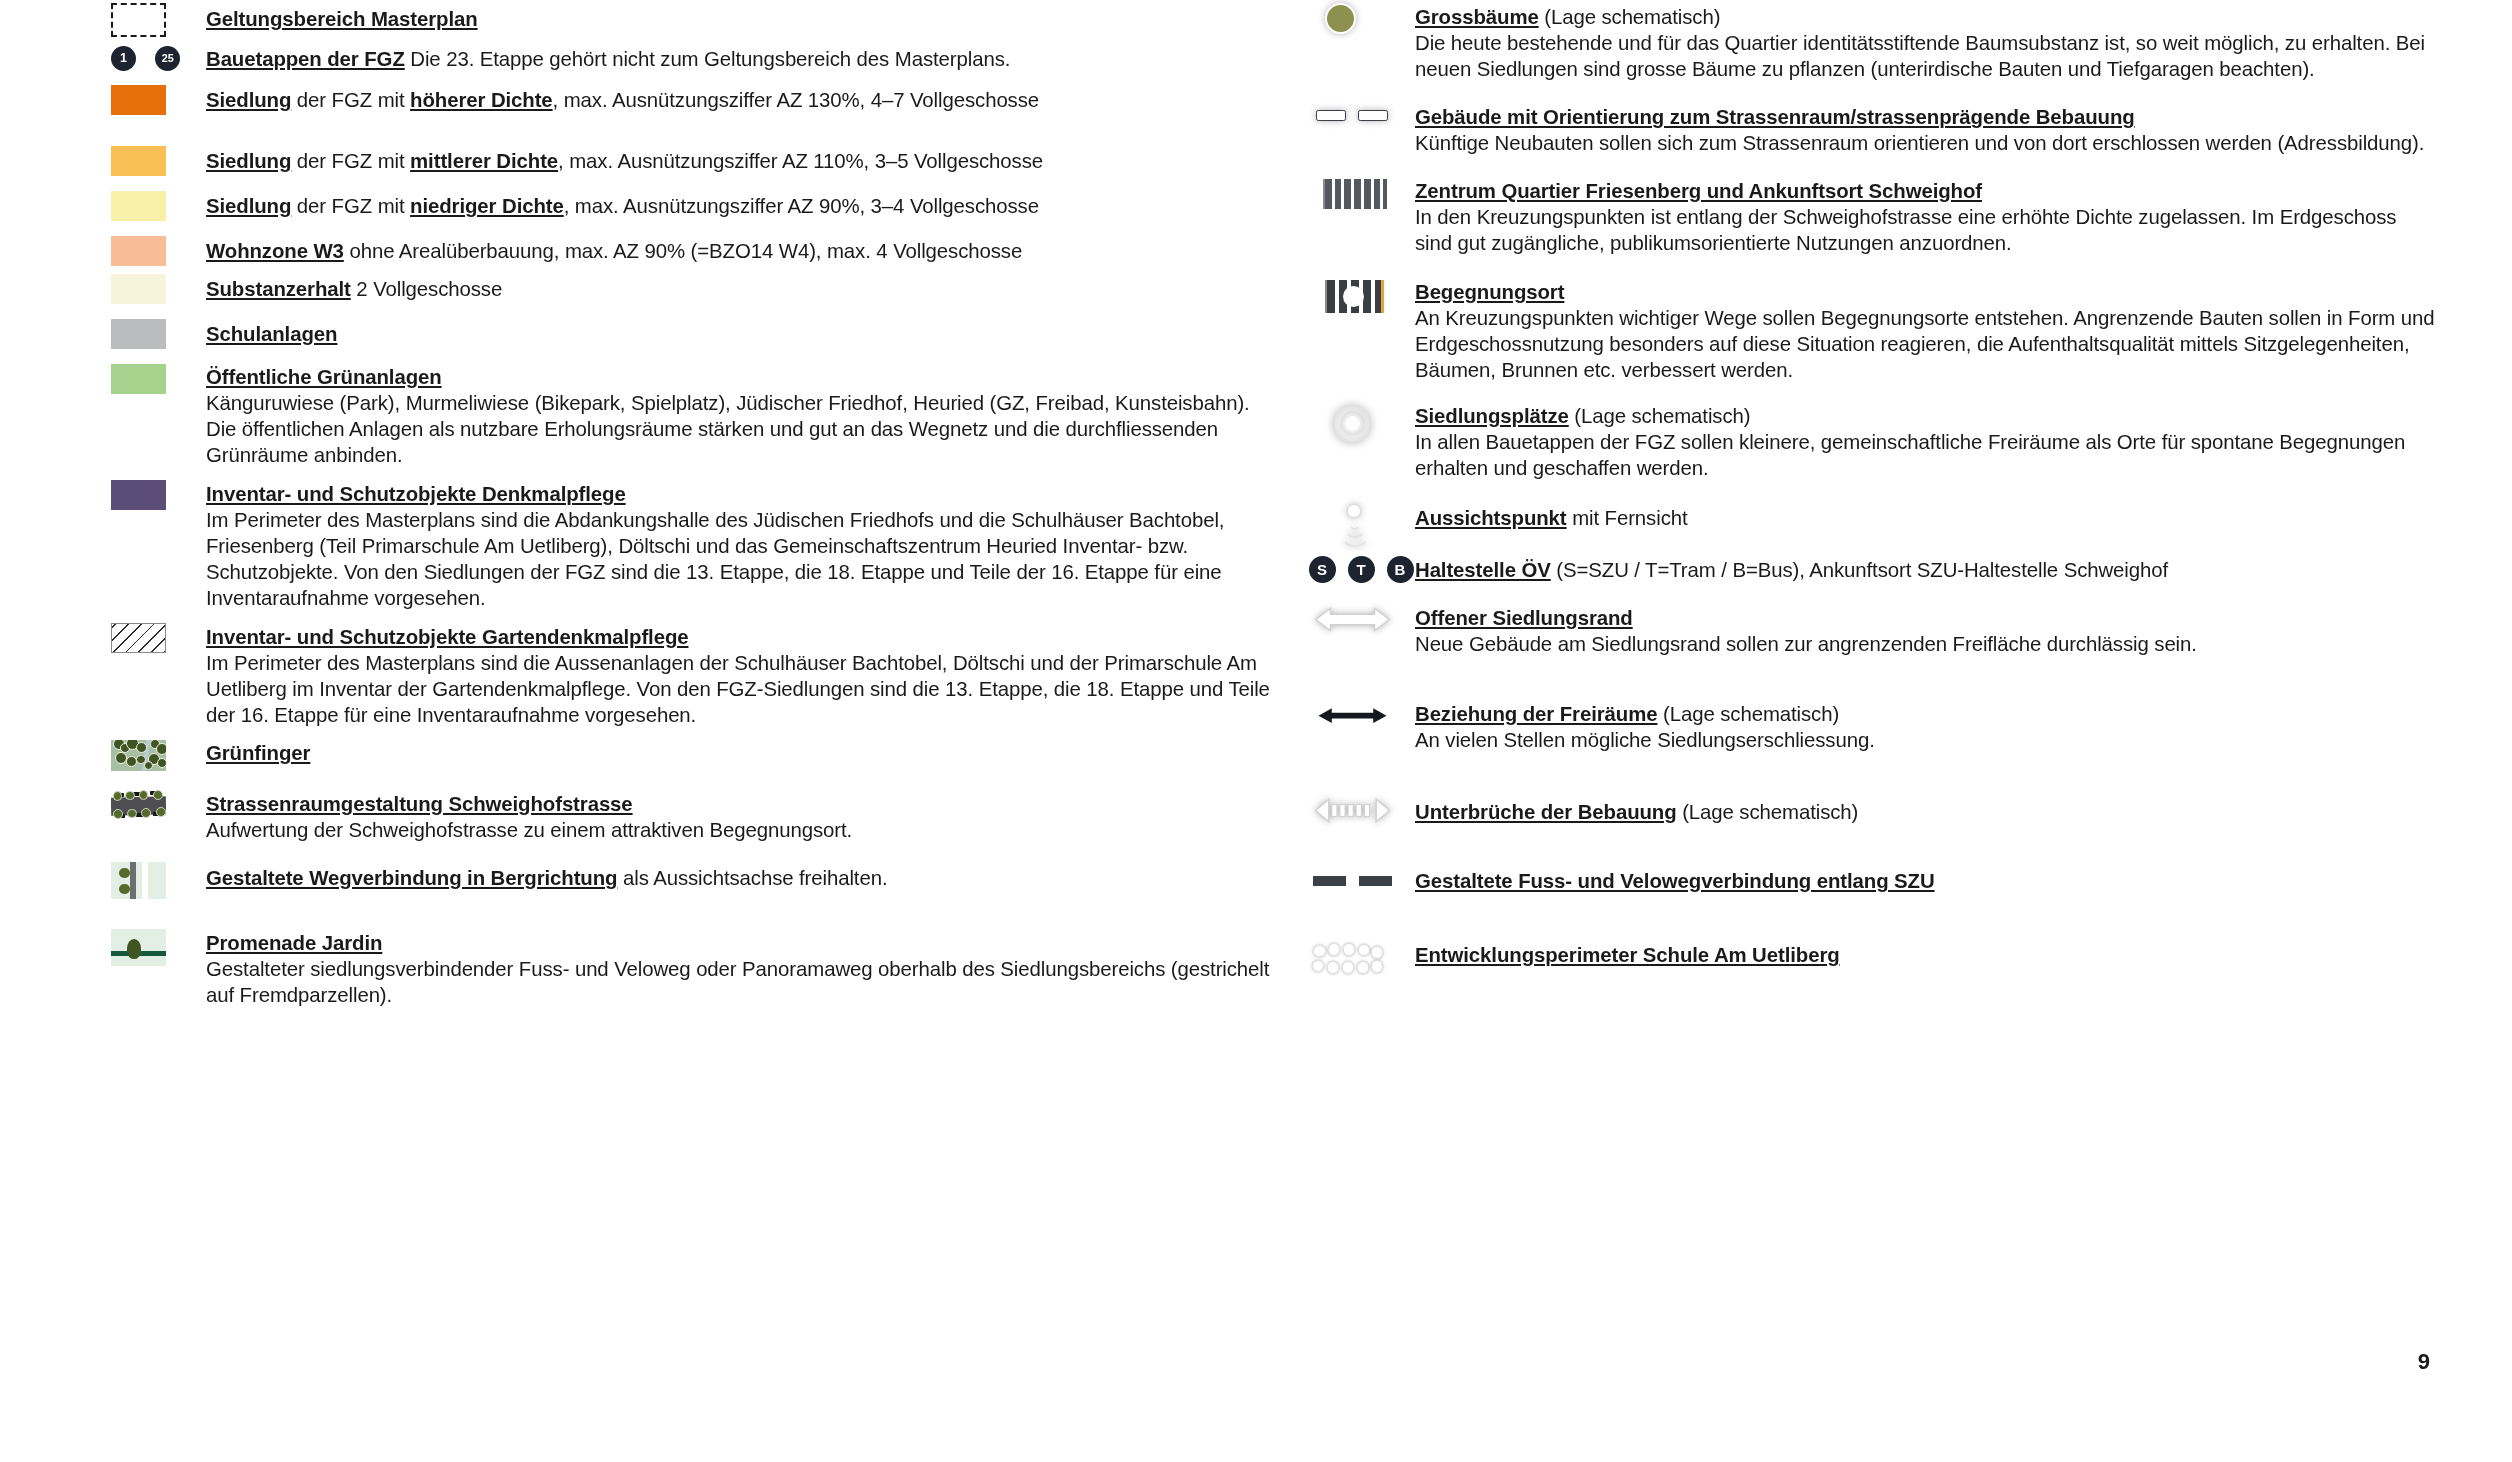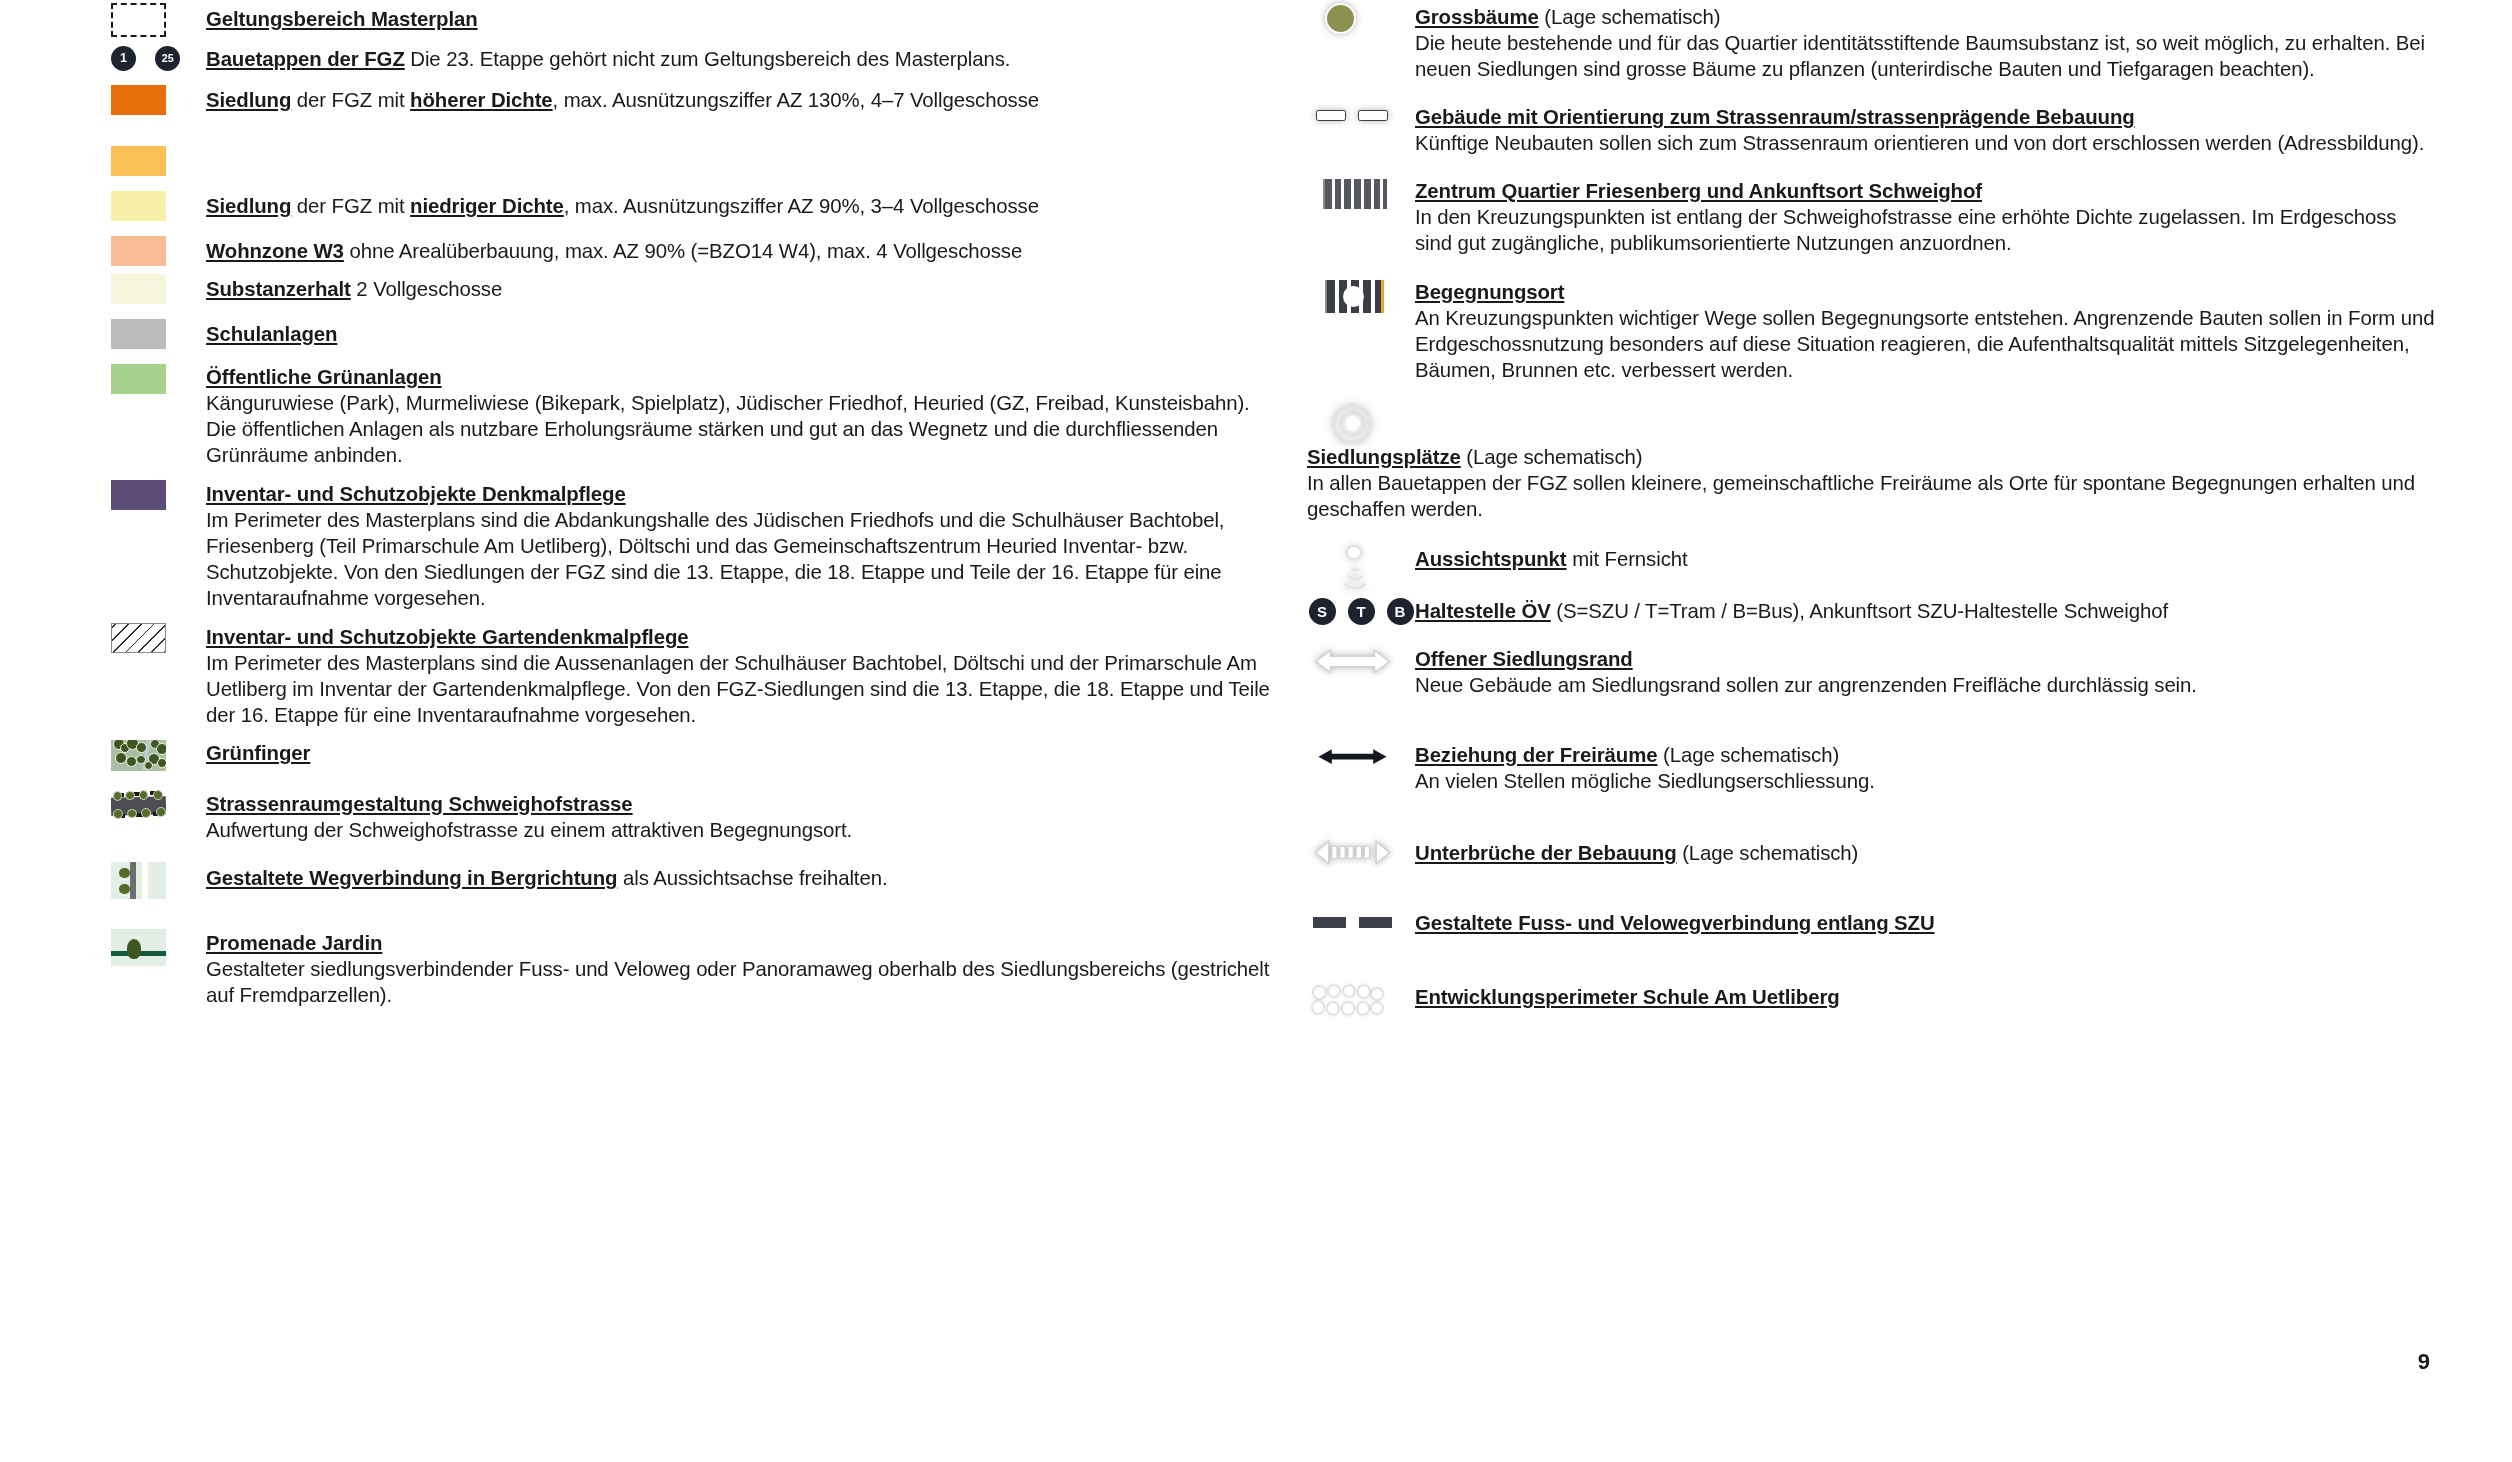--- a/index.html
+++ b/index.html
@@ -269,20 +269,23 @@
           <div class="swatch" style="background:#E8700A;"></div>
         </div>
         <div class="txt" style="padding-top:2.2px;">
           <b>Siedlung</b><span> der FGZ mit </span><b>höherer Dichte</b><span>, max. Ausnützungsziffer AZ 130%, 4–7 Vollgeschosse</span>
         </div>
       </div>
 
       <div class="row" style="margin-bottom:15px;">
         <div class="sym">
           <div class="swatch" style="background:#FBC055;"></div>
+        </div>
+        <div class="txt" style="padding-top:2.2px;">
+          <b>Siedlung</b><span> der FGZ mit </span><b>mittlerer Dichte</b><span>, max. Ausnützungsziffer AZ 110%, 3–5 Vollgeschosse</span>
         </div>
       </div>
 
       <div class="row" style="margin-bottom:15px;">
         <div class="sym">
           <div class="swatch" style="background:#F8F0A8;"></div>
         </div>
         <div class="txt" style="padding-top:2.2px;">
           <b>Siedlung</b><span> der FGZ mit </span><b>niedriger Dichte</b><span>, max. Ausnützungsziffer AZ 90%, 3–4 Vollgeschosse</span>
         </div>
@@ -463,21 +466,21 @@
           <div class="stripes begeg">
             <div class="accent"></div>
           </div>
         </div>
         <div class="txt" style="padding-top:0.7px;">
           <b>Begegnungsort</b><br>
           <span>An Kreuzungspunkten wichtiger Wege sollen Begegnungsorte entstehen. Angrenzende Bauten sollen in Form und Erdgeschossnutzung besonders auf diese Situation reagieren, die Aufenthaltsqualität mittels Sitzgelegenheiten, Bäumen, Brunnen etc. verbessert werden.</span>
         </div>
       </div>
 
-      <div class="row" style="margin-bottom:22px;flex-direction:column;">
+      <div class="row" style="margin-bottom:22px;">
         <div class="sym" style="padding-left:25px;padding-top:1.5px;">
           <div class="rings glow">
             <div class="inner"></div>
           </div>
         </div>
         <div class="txt" style="padding-top:0.7px;">
           <b>Siedlungsplätze</b><span> (Lage schematisch)</span><br>
           <span>In allen Bauetappen der FGZ sollen kleinere, gemeinschaftliche Freiräume als Orte für spontane Begegnungen erhalten und geschaffen werden.</span>
         </div>
       </div>

